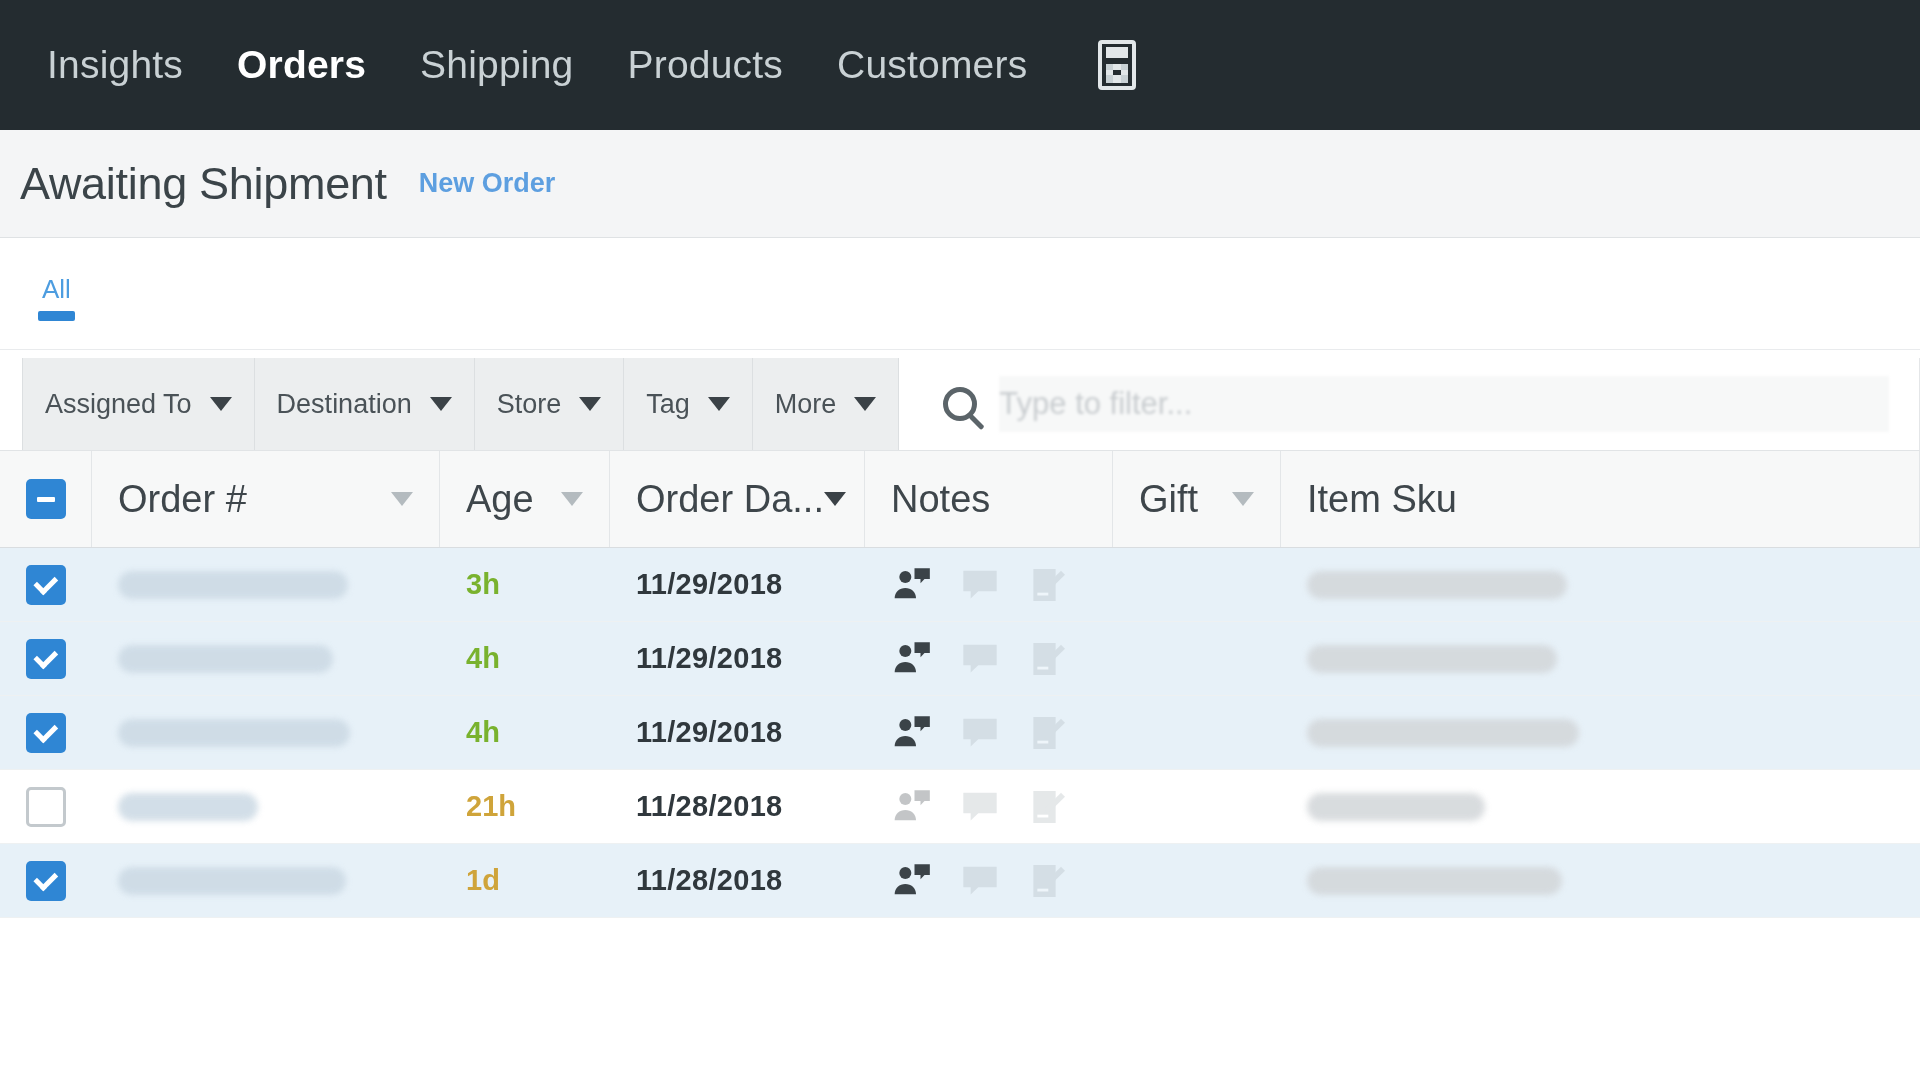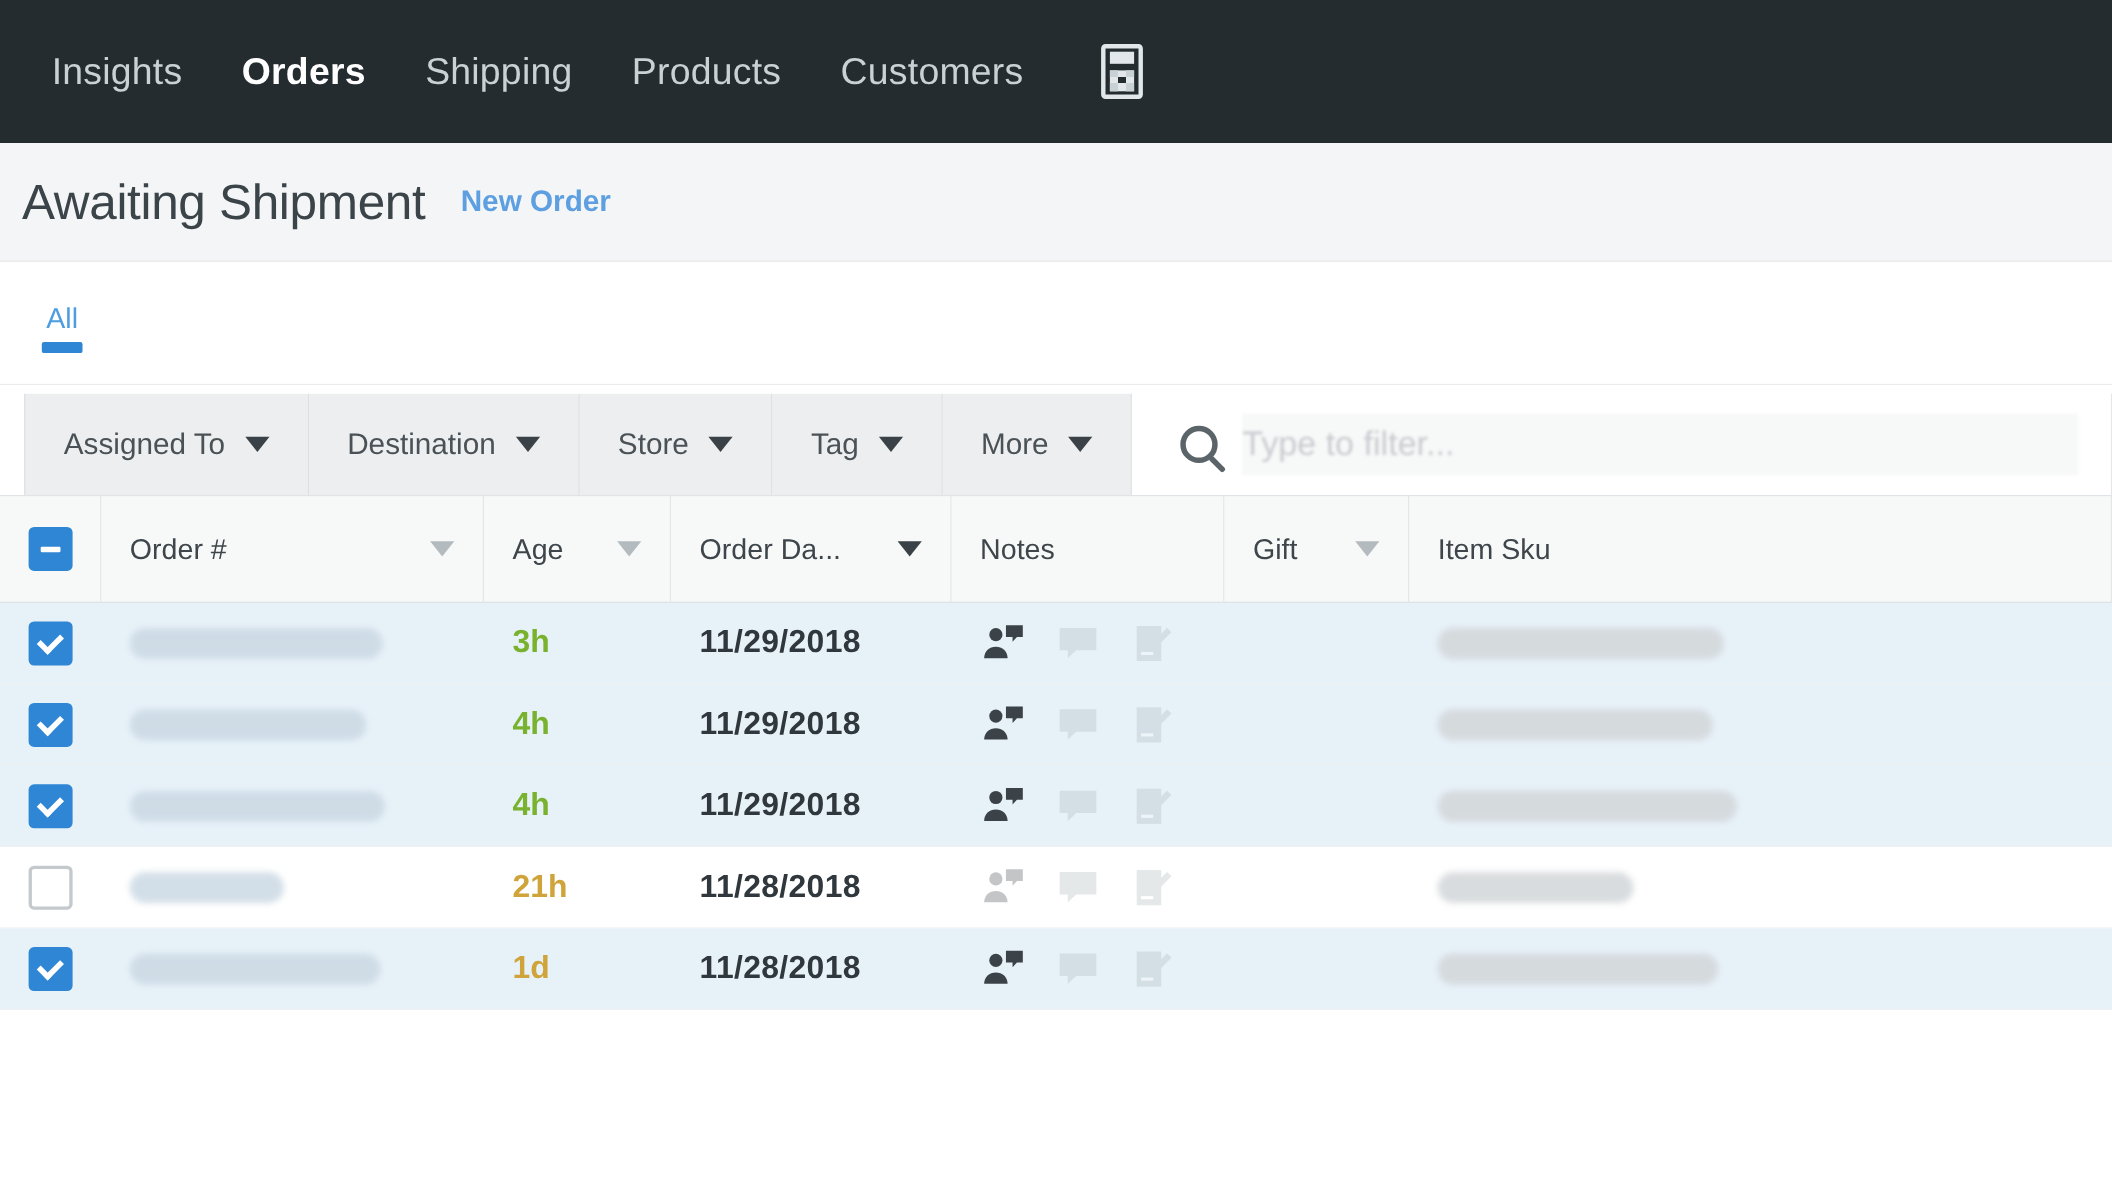--- a/index.html
+++ b/index.html
@@ -15,21 +15,21 @@
   .topnav {
     height: 130px;
     background: #242c30;
     display: flex;
     align-items: center;
     padding: 0 0 0 20px;
     position: relative;
   }
   .nav-item {
     color: #c9d1d4;
-    font-size: 34px;
+    font-size: 39px;
     letter-spacing: .2px;
     padding: 0 27px;
     white-space: nowrap;
     cursor: pointer;
   }
   .nav-item.active { color: #ffffff; font-weight: bold; }
   .nav-icon-btn {
     margin-left: 32px;
     width: 62px; height: 62px;
     display: flex; align-items: center; justify-content: center;
@@ -113,21 +113,21 @@
     display: flex;
     align-items: stretch;
     padding: 8px 0 0 22px;
   }
   .filter-btn {
     background: #eceeef;
     border-right: 1px solid #dcdfe1;
     display: flex;
     align-items: center;
     gap: 18px;
-    padding: 0 35px;
+    padding: 0 22px;
     font-size: 27px;
     color: #4a5257;
     cursor: pointer;
     white-space: nowrap;
   }
   .filter-btn:first-child { border-left: 1px solid #dcdfe1; }
   .caret {
     width: 0; height: 0;
     border-left: 11px solid transparent;
     border-right: 11px solid transparent;
@@ -181,21 +181,21 @@
     background: #f7f8f8;
     border-top: 1px solid #e1e4e6;
     border-bottom: 1px solid #d9dde0;
     align-items: center;
   }
   .th {
     display: flex;
     align-items: center;
     height: 100%;
     padding: 0 26px;
-    font-size: 26px;
+    font-size: 38px;
     color: #3e464b;
     border-right: 1px solid #e3e6e8;
     white-space: nowrap;
   }
   .th.sorted { font-weight: normal; }
   .th .label { flex: 1; }
   .row {
     display: flex;
     align-items: center;
     height: 74px;

